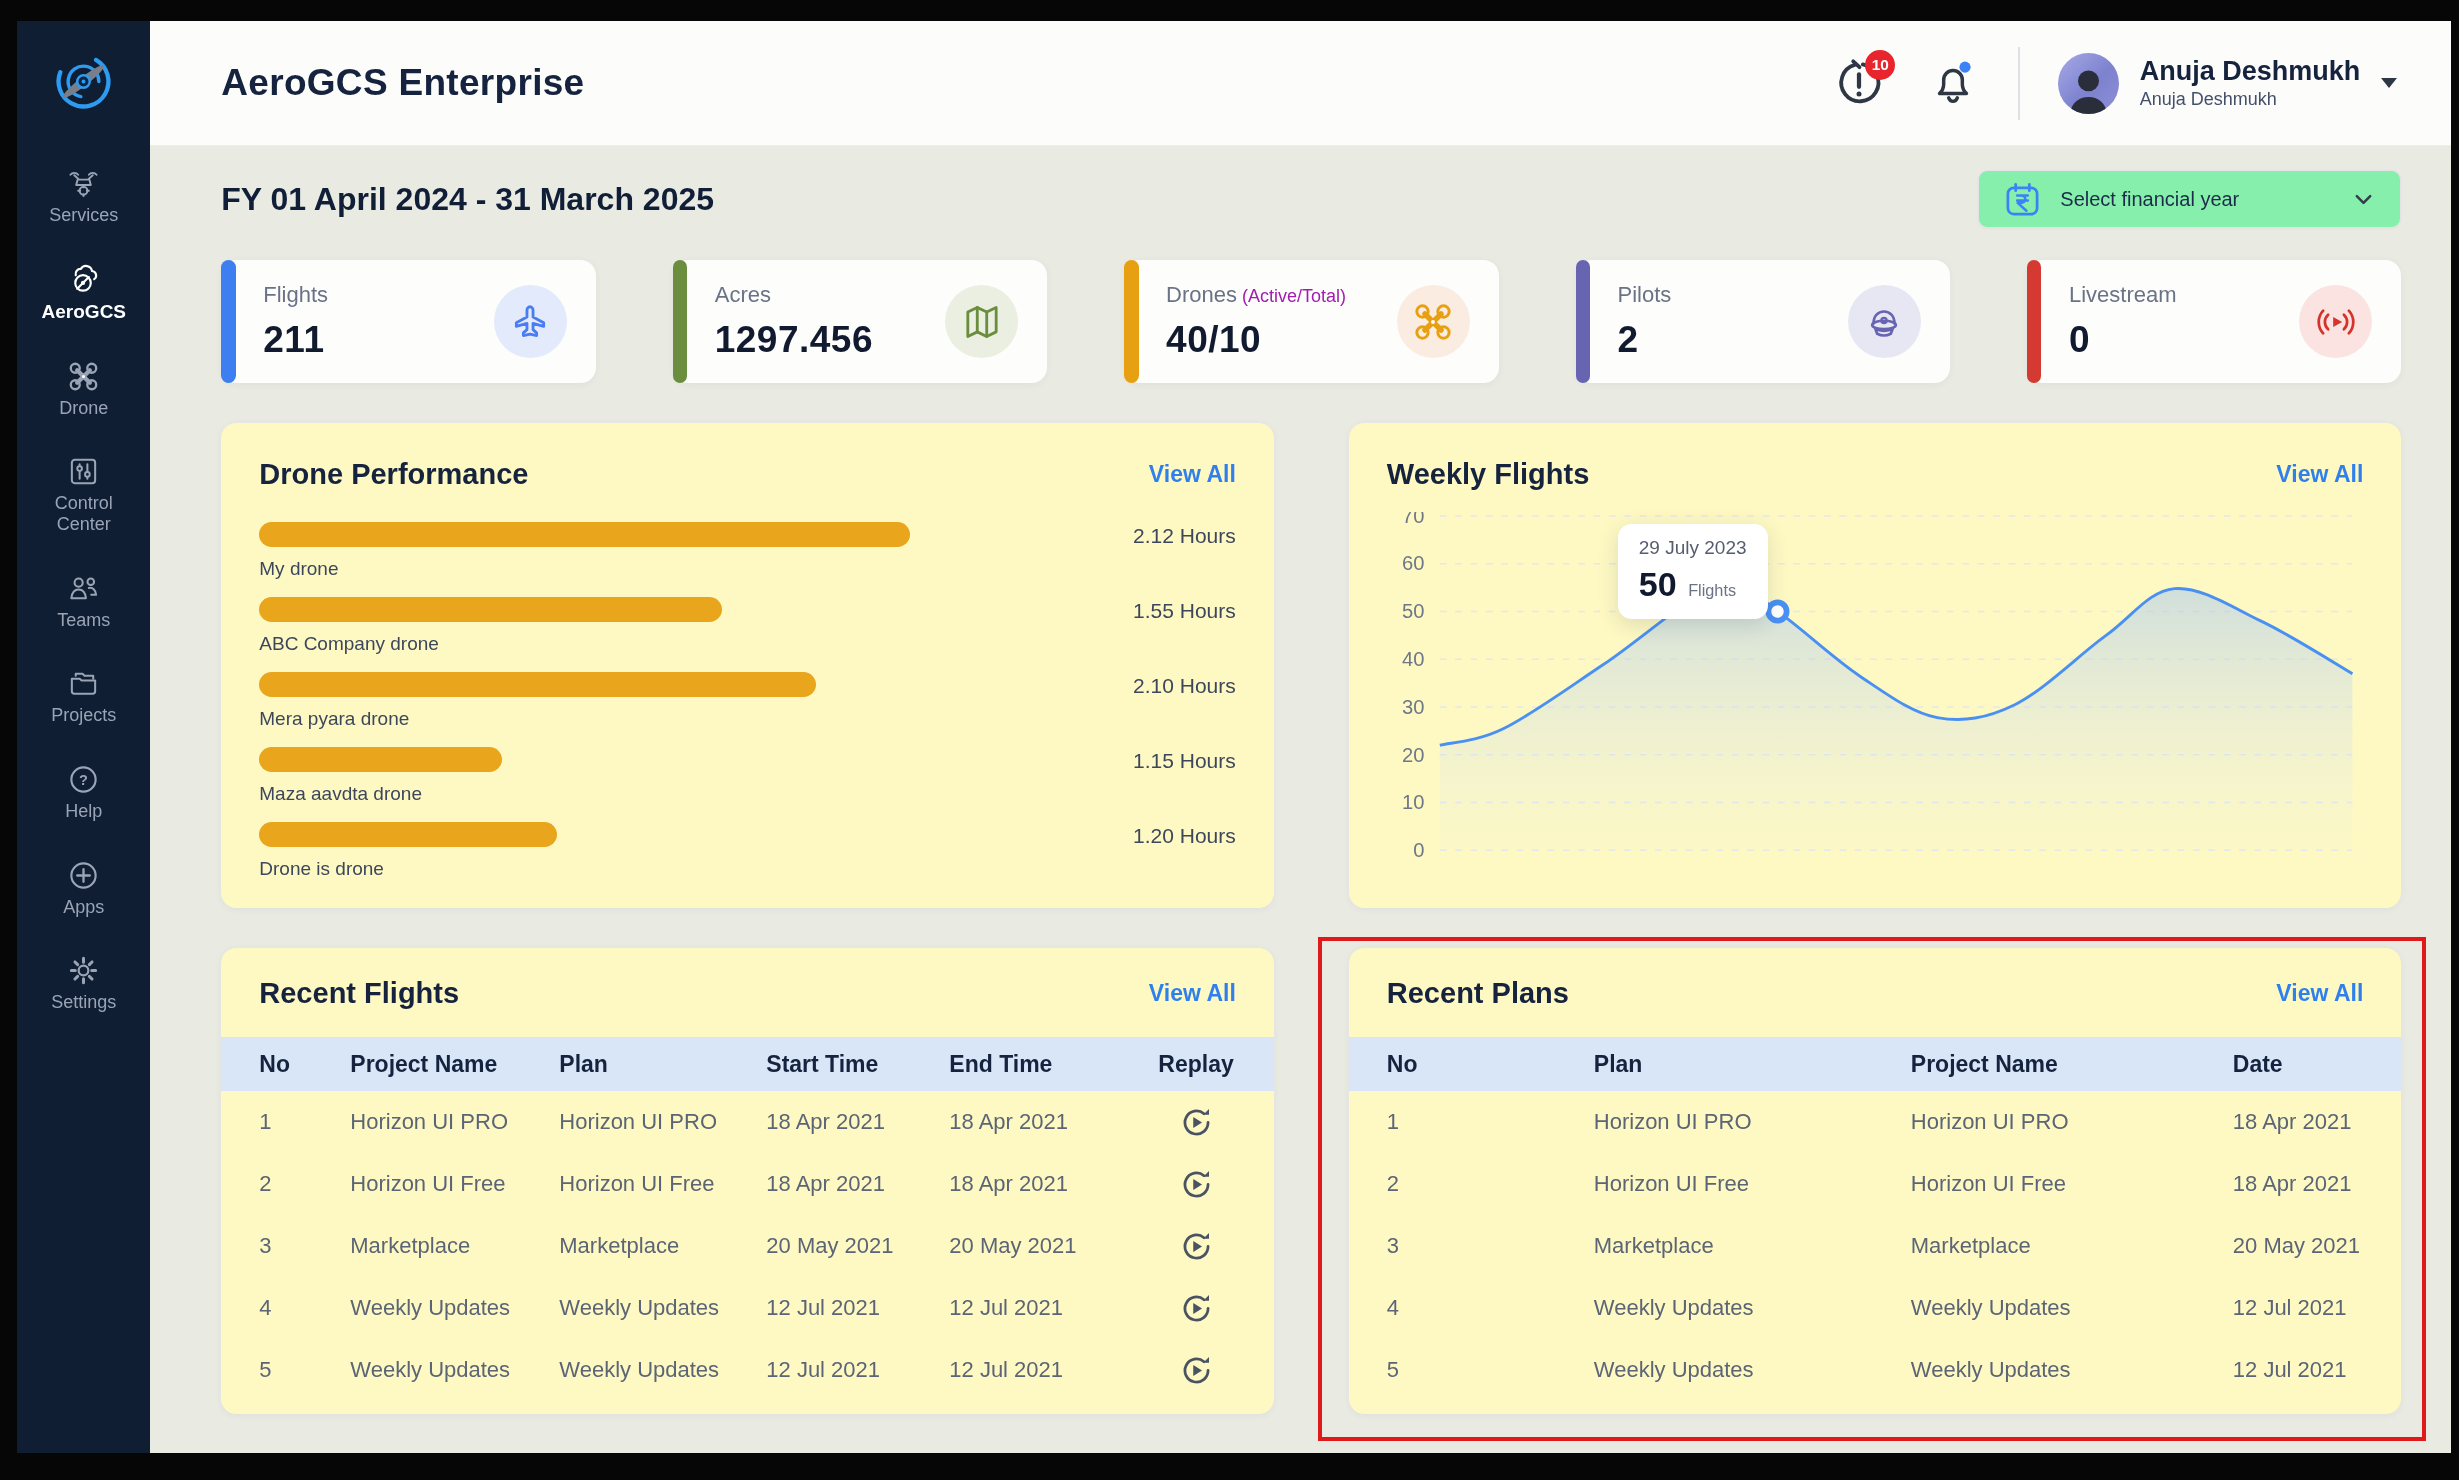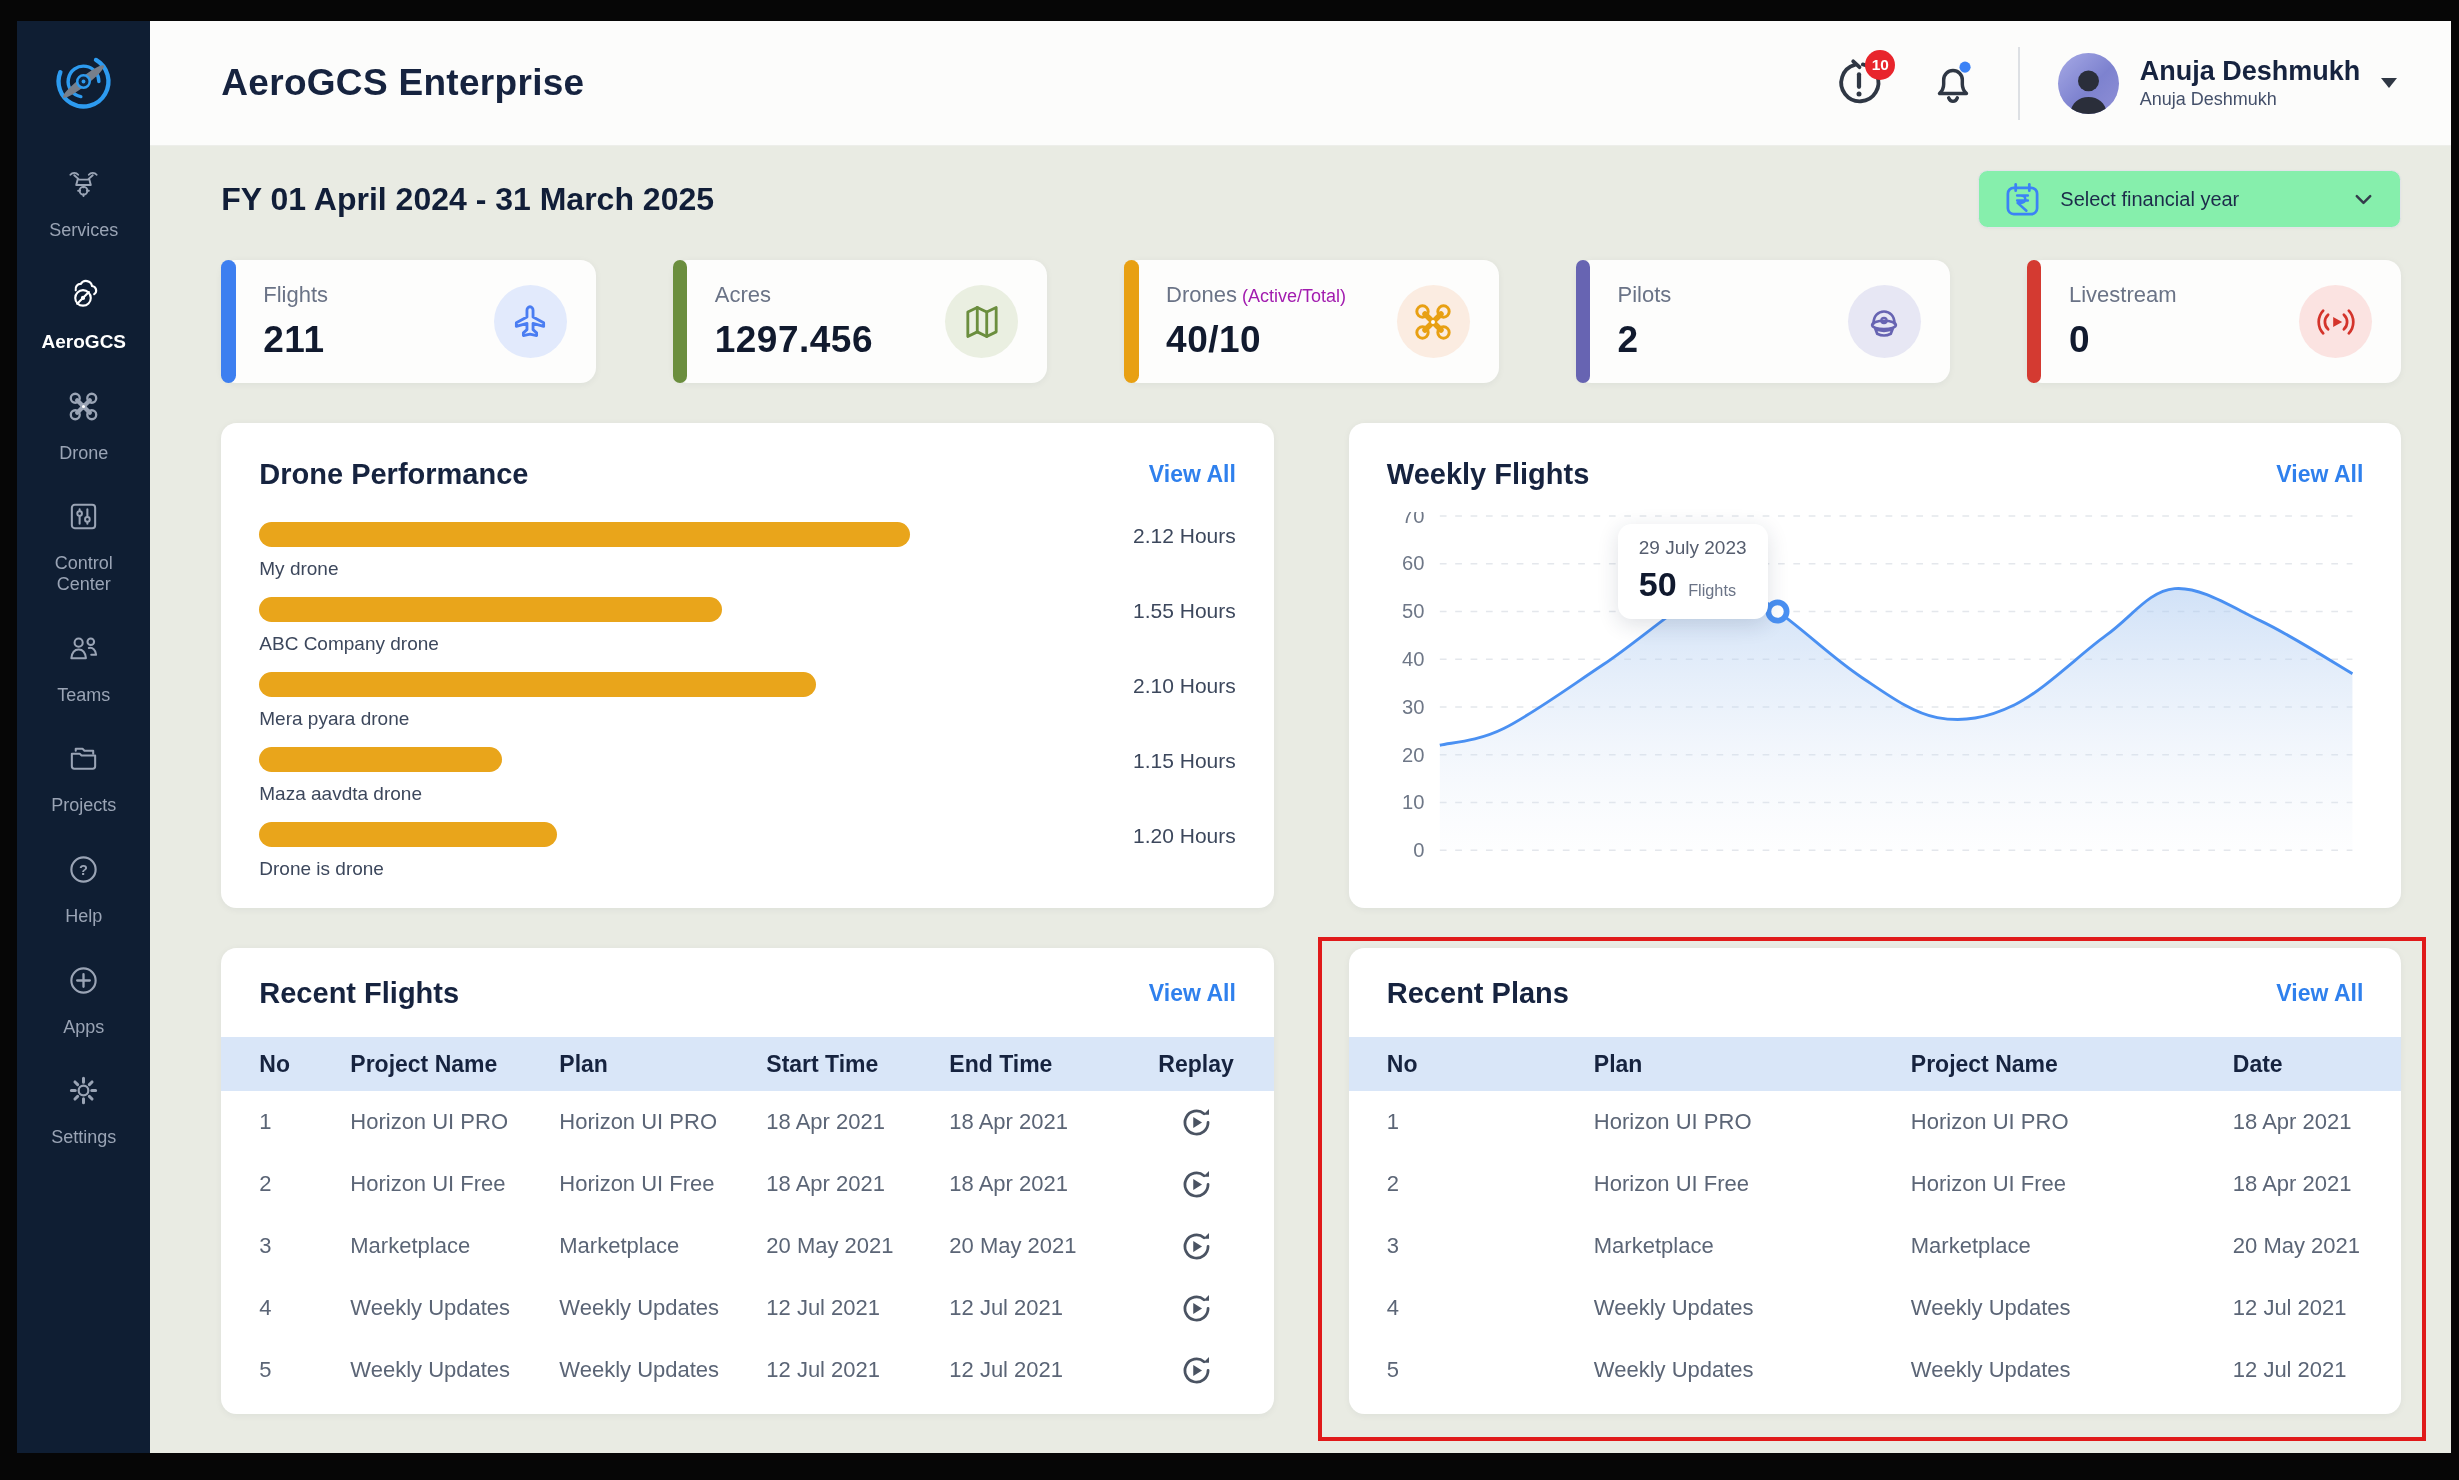--- a/index.html
+++ b/index.html
@@ -14,21 +14,21 @@
     position:absolute; left:17.3px; top:21px; width:2434px; height:1432px;
     background:#E9EBE3; display:flex; overflow:hidden;
   }
   
   .sidebar{
     width:133px; flex-shrink:0; background:#0F1E33; color:#98A2B3;
     display:flex; flex-direction:column; align-items:center;
   }
   .logo{ width:71px; height:71px; margin-top:25px; }
   .nav{ margin-top:50px; display:flex; flex-direction:column; gap:37px; align-items:center; width:100%; }
-  .nav-item{ display:flex; flex-direction:column; align-items:center; gap:20px; cursor:pointer; width:100%; }
+  .nav-item{ display:flex; flex-direction:column; align-items:center; gap:5px; cursor:pointer; width:100%; }
   .nav-item .nicon{ width:33px; height:33px; color:#9AA4B5; }
   .nav-item .nlabel{ font-size:18px; color:#9AA4B5; text-align:center; line-height:1.15; max-width:106px; }
   .nav-item.active .nicon{ color:#FFFFFF; }
   .nav-item.active .nlabel{ color:#FFFFFF; font-weight:700; font-size:19px; }
   .nicon svg{ width:100%; height:100%; }
   
   .main{ flex:1; display:flex; flex-direction:column; min-width:0; }
   .topbar{
     height:125px; background:#FCFCFB; display:flex; align-items:center;
     padding:0 54px 0 71px; border-bottom:1px solid #EDEEEA; flex-shrink:0;
@@ -82,21 +82,21 @@
   .stat-sublabel{ font-size:18px; color:#a21caf; }
   .stat-value{ font-size:37px; font-weight:700; color:#111A2E; letter-spacing:0.5px; }
   .stat-icon{
     margin-left:auto; width:73px; height:73px; border-radius:50%;
     display:flex; align-items:center; justify-content:center;
   }
   .stat-icon svg{ width:42px; height:42px; }
   
   .panels{ display:flex; gap:75px; margin-top:40px; }
   .panel{
-    flex:1; background:#ffffff; border-radius:15.4px; box-shadow:0 1.9px 7.7px rgba(20,30,60,.05);
+    flex:1; background:#fef9c3; border-radius:15.4px; box-shadow:0 1.9px 7.7px rgba(20,30,60,.05);
     min-width:0;
   }
   .panel.charts{ height:485px; padding:35px 38px 0 38px; }
   .panel.table-panel{ height:466px; padding:29px 0 0 0; position:relative; }
   .panel-head{ display:flex; align-items:center; justify-content:space-between; }
   .table-panel .panel-head{ padding:0 38px;gap:43px; }
   .panel-title{ font-size:29px; font-weight:600; color:#16233F; }
   .view-all{ font-size:23px; font-weight:600; color:#2F80ED; cursor:pointer; }
   
   .perf-rows{ margin-top:31px; }

